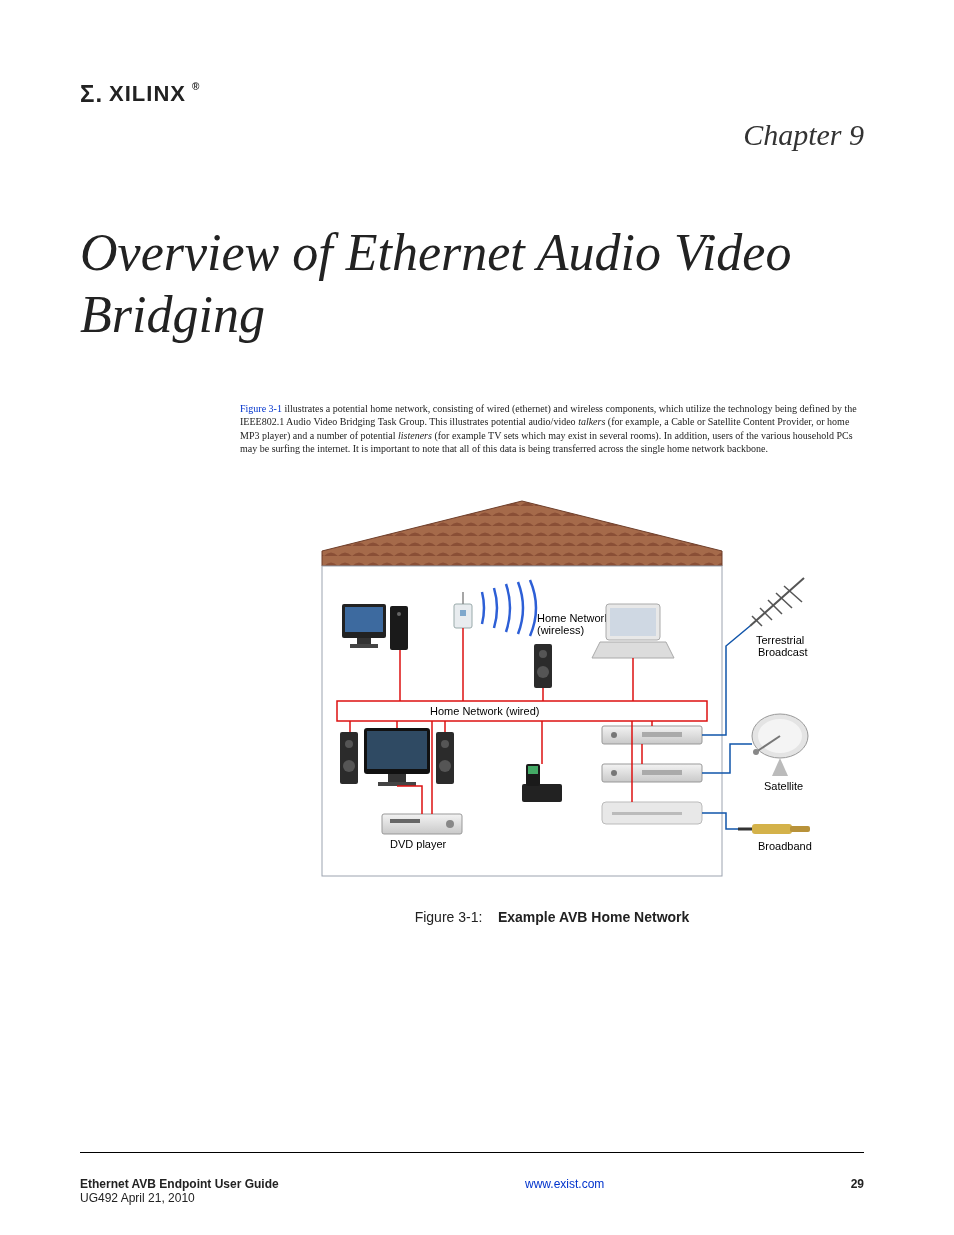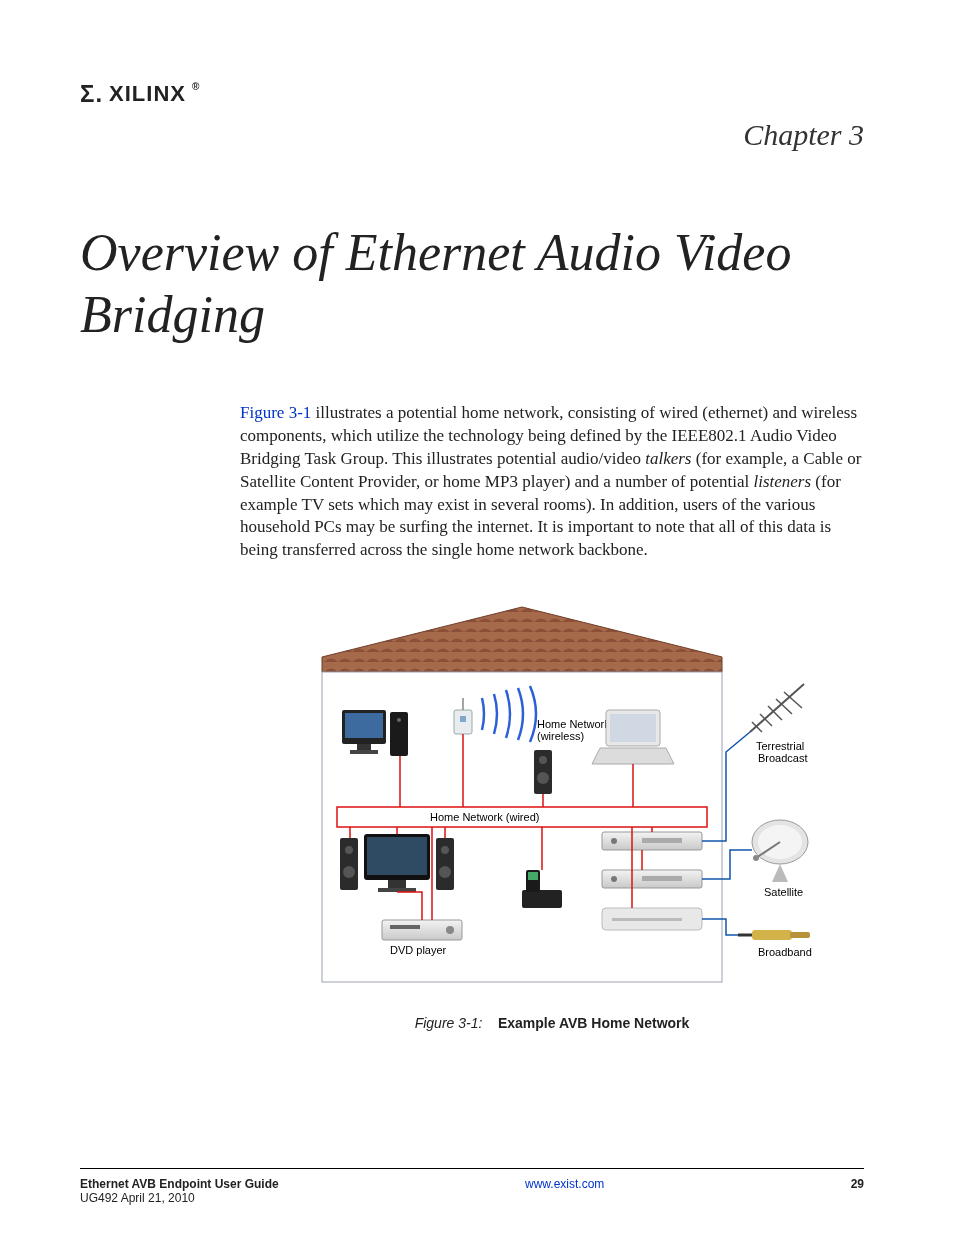--- a/index.html
+++ b/index.html
@@ -44,41 +44,41 @@
     font-size: 52px;
     font-family: Georgia, serif;
     color: #222;
     line-height: 1.2;
     margin-bottom: 55px;
     font-weight: 500;
   }
   .body-text {
     margin-left: 160px;
     font-family: "Palatino Linotype", Palatino, Georgia, serif;
-    font-size: 17px;
+    font-size: 10px;
     line-height: 1.35;
     color: #222;
   }
   .body-text a.figref {
     color: #0033cc;
     text-decoration: none;
   }
   .body-text em { font-style: italic; }
   .figure-wrap {
     margin-top: 40px;
     margin-left: 160px;
     text-align: center;
   }
   .figure-caption {
     margin-top: 18px;
     font-family: Arial, Helvetica, sans-serif;
     font-size: 14px;
     color: #222;
   }
-  .figure-caption .fig-num { font-style: italic; }
+  .figure-caption .fig-num { }
   .figure-caption .fig-title { font-weight: bold; }
 
   
   .diagram {
     width: 540px;
     margin: 0 auto;
     position: relative;
   }
   .diagram svg { display: block; }
   .dlabel {
@@ -87,21 +87,21 @@
     fill: #000;
   }
 
   
   .footer {
     position: absolute;
     left: 80px;
     right: 90px;
     bottom: 30px;
     border-top: 1px solid #000;
-    padding-top: 8px;
+    padding-top: 24px;
     font-family: Arial, Helvetica, sans-serif;
     font-size: 12px;
     display: flex;
     justify-content: space-between;
     align-items: flex-start;
   }
   .footer .left { text-align: left; }
   .footer .left .doc-title { font-weight: bold; }
   .footer .center a { color: #0033cc; text-decoration: none; }
   .footer .right { font-weight: bold; }
@@ -110,21 +110,21 @@
 <body>
 
 <div class="page">
 
   <div class="logo">
     <span class="logo-mark">Σ.</span>
     <span>XILINX</span>
       <span style="font-size:10px;position:relative;top:-8px;">®</span>
   </div>
 
-  <div class="chapter-label">Chapter 3</div>
+  <div class="chapter-label">Chapter 9</div>
 
   <h1 class="title">Overview of Ethernet Audio Video Bridging</h1>
 
   <p class="body-text">
     <a href="#" class="figref">Figure 3-1</a><span> illustrates a potential home network, consisting of wired (ethernet) and wireless components, which utilize the technology being defined by the IEEE802.1 Audio Video Bridging Task Group. This illustrates potential audio/video </span><em>talkers</em><span> (for example, a Cable or Satellite Content Provider, or home MP3 player) and a number of potential </span><em>listeners</em><span> (for example TV sets which may exist in several rooms). In addition, users of the various household PCs may be surfing the internet. It is important to note that all of this data is being transferred across the single home network backbone.</span>
   </p>
 
   <div class="figure-wrap">
     <div class="diagram">
       <svg viewBox="0 0 540 395" width="540" height="395">

